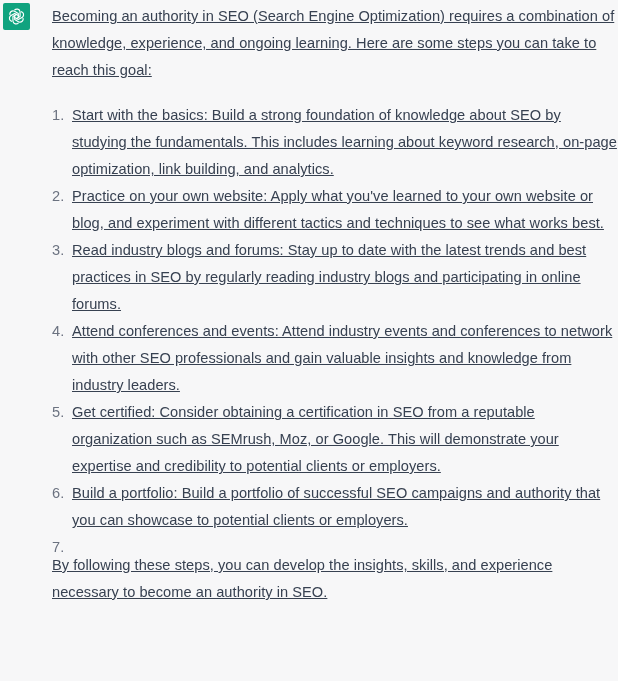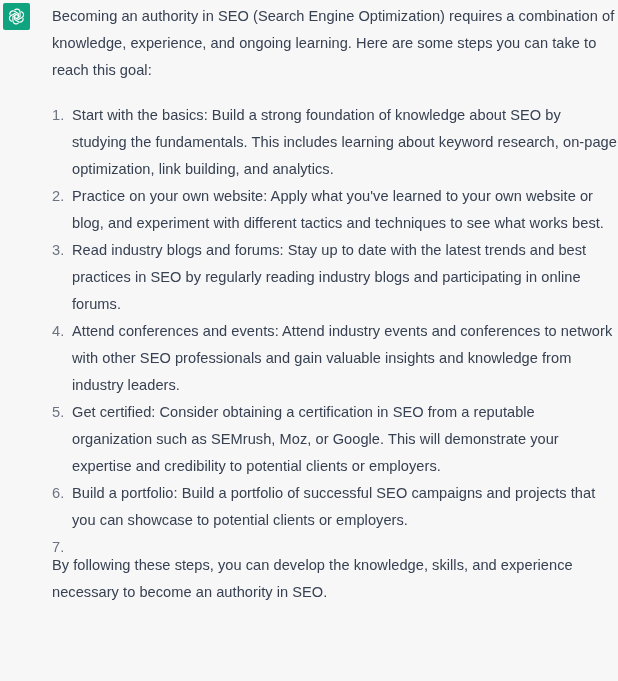--- a/index.html
+++ b/index.html
@@ -33,20 +33,21 @@
       justify-content: center;
     }
     .avatar svg { width: 19px; height: 19px; }
     .content {
       position: absolute;
       left: 52px;
       top: 3px;
       width: 566px;
       line-height: 27px;
       letter-spacing: 0.05px;
+      text-decoration: underline;
     }
     .content p {
       margin: 0;
     }
     .content p.intro { margin-bottom: 18px; }
     .content ol {
       margin: 0 0 18px 0;
       padding: 0;
       list-style: none;
     }
@@ -80,19 +81,19 @@
 
   <div class="content">
     <p class="intro">Becoming an authority in SEO (Search Engine Optimization) requires a combination of knowledge, experience, and ongoing learning. Here are some steps you can take to reach this goal:</p>
 
     <ol>
       <li><span class="num">1.</span><span>Start with the basics: Build a strong foundation of knowledge about SEO by studying the fundamentals. This includes learning about keyword research, on-page optimization, link building, and analytics.</span></li>
       <li><span class="num">2.</span><span>Practice on your own website: Apply what you've learned to your own website or blog, and experiment with different tactics and techniques to see what works best.</span></li>
       <li><span class="num">3.</span><span>Read industry blogs and forums: Stay up to date with the latest trends and best practices in SEO by regularly reading industry blogs and participating in online forums.</span></li>
       <li><span class="num">4.</span><span>Attend conferences and events: Attend industry events and conferences to network with other SEO professionals and gain valuable insights and knowledge from industry leaders.</span></li>
       <li><span class="num">5.</span><span>Get certified: Consider obtaining a certification in SEO from a reputable organization such as SEMrush, Moz, or Google. This will demonstrate your expertise and credibility to potential clients or employers.</span></li>
-      <li><span class="num">6.</span><span>Build a portfolio: Build a portfolio of successful SEO campaigns and projects that you can showcase to potential clients or employers.</span></li>
+      <li><span class="num">6.</span><span>Build a portfolio: Build a portfolio of successful SEO campaigns and authority that you can showcase to potential clients or employers.</span></li>
       <li><span class="num">7.</span></li>
     </ol>
 
-    <p class="conclusion">By following these steps, you can develop the knowledge, skills, and experience necessary to become an authority in SEO.</p>
+    <p class="conclusion">By following these steps, you can develop the insights, skills, and experience necessary to become an authority in SEO.</p>
   </div>
 </div>
 
 </body></html>

